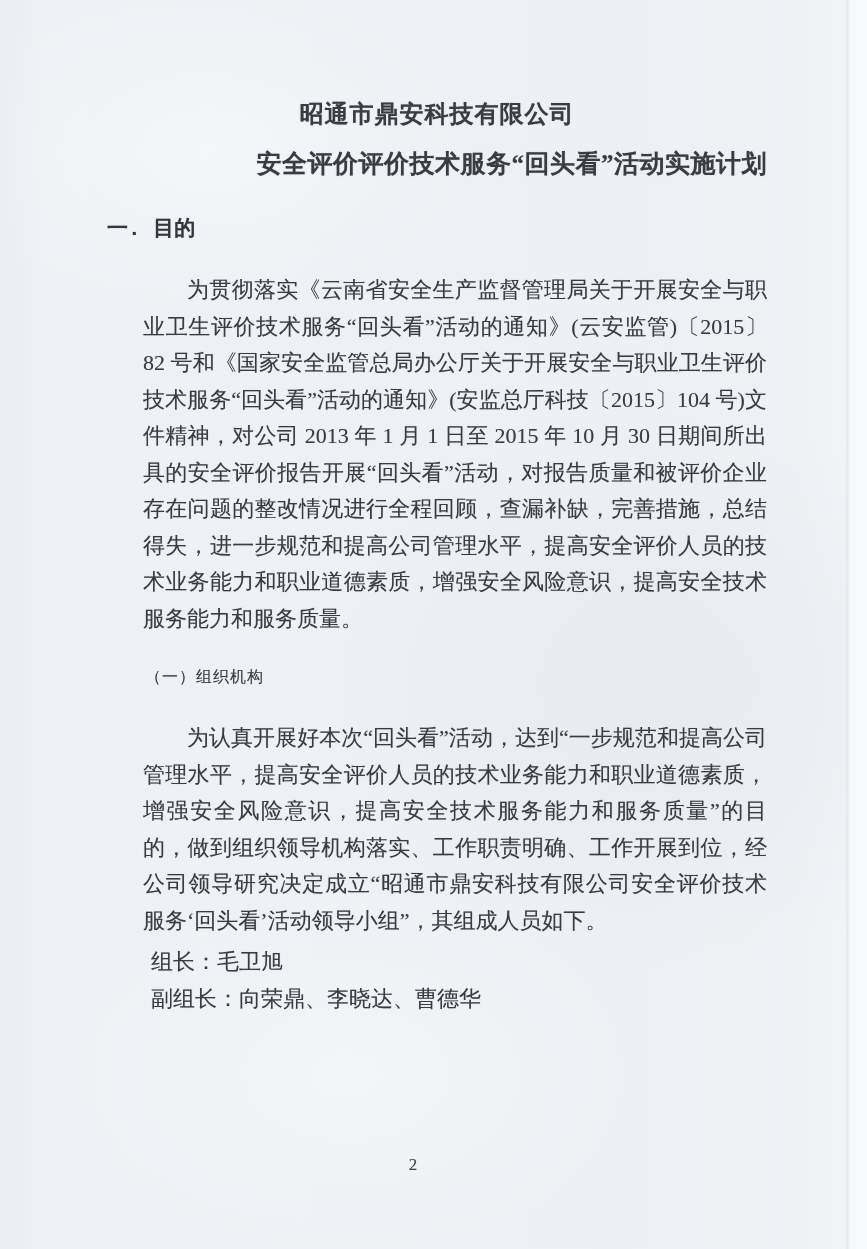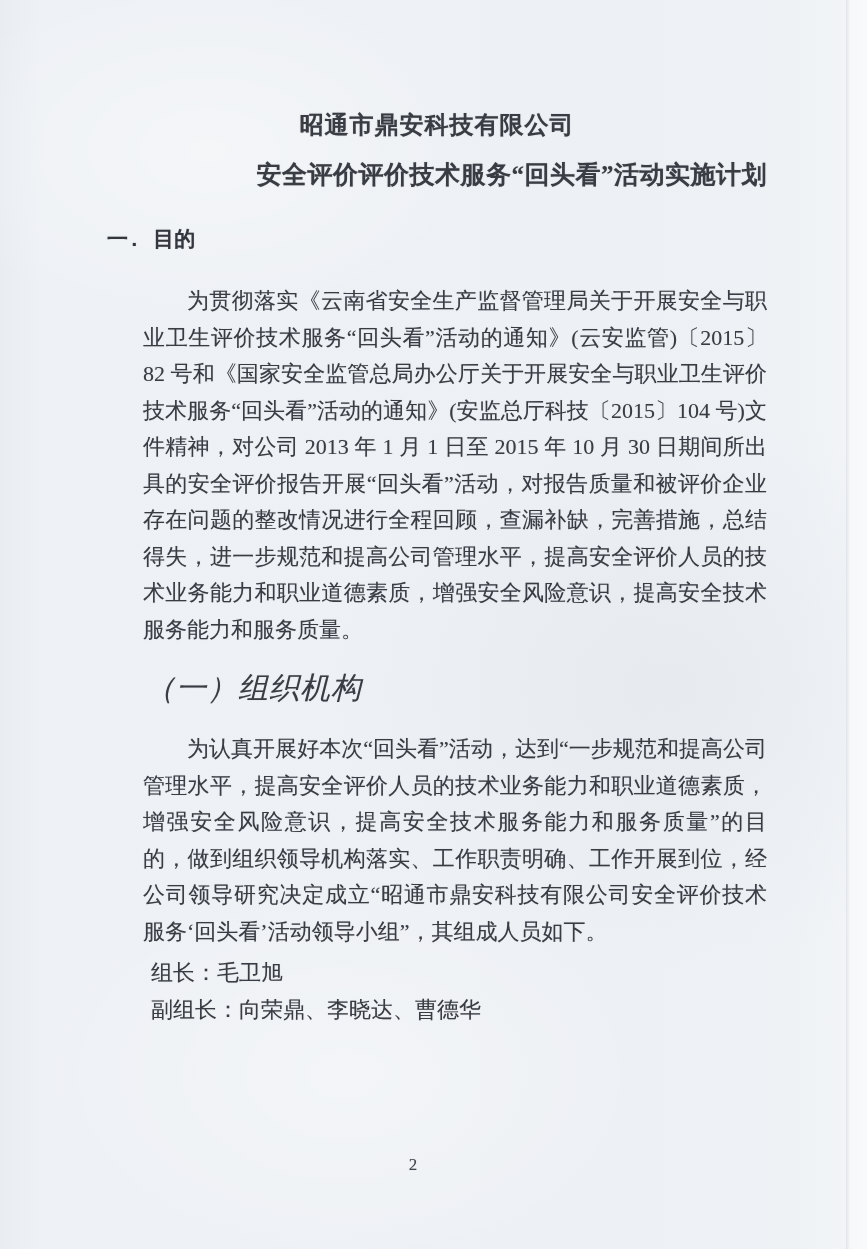--- a/index.html
+++ b/index.html
@@ -37,21 +37,21 @@
     inset: 0;
     background:
       radial-gradient(ellipse 420px 260px at 24% 12%, rgba(255,255,255,0.35), rgba(255,255,255,0) 70%),
       radial-gradient(ellipse 500px 400px at 78% 55%, rgba(210,216,225,0.25), rgba(210,216,225,0) 70%),
       radial-gradient(ellipse 460px 300px at 40% 86%, rgba(255,255,255,0.3), rgba(255,255,255,0) 70%);
     pointer-events: none;
   }
   .content {
     position: absolute;
     left: 107px;
-    top: 11px;
+    top: 0;
     width: 660px;
   }
   .content * {
     margin: 0;
     padding: 0;
   }
   .doc-title {
     margin-top: 97px;
     font-size: 24px;
     line-height: 34px;
@@ -78,26 +78,25 @@
     text-shadow: 0 0 1px rgba(52,54,62,0.35);
   }
   .sec-heading.first {
     margin-top: 33px;
   }
   .sec-heading.second {
     margin-top: 26px;
   }
   .sub-heading {
     margin-top: 25px;
-    font-size: 30px;
+    font-size: 16px;
     line-height: 30px;
     text-indent: 38px;
     letter-spacing: 1px;
     text-shadow: 0 0 0.8px rgba(58,60,68,0.35);
-    font-style: italic;
   }
   .body-para {
     font-size: 22px;
     line-height: 36.5px;
     text-align: justify;
     text-indent: 44px;
     text-shadow: 0 0 0.8px rgba(58,60,68,0.35);
     margin-left: 36px;
   }
   .body-para.p1 {

